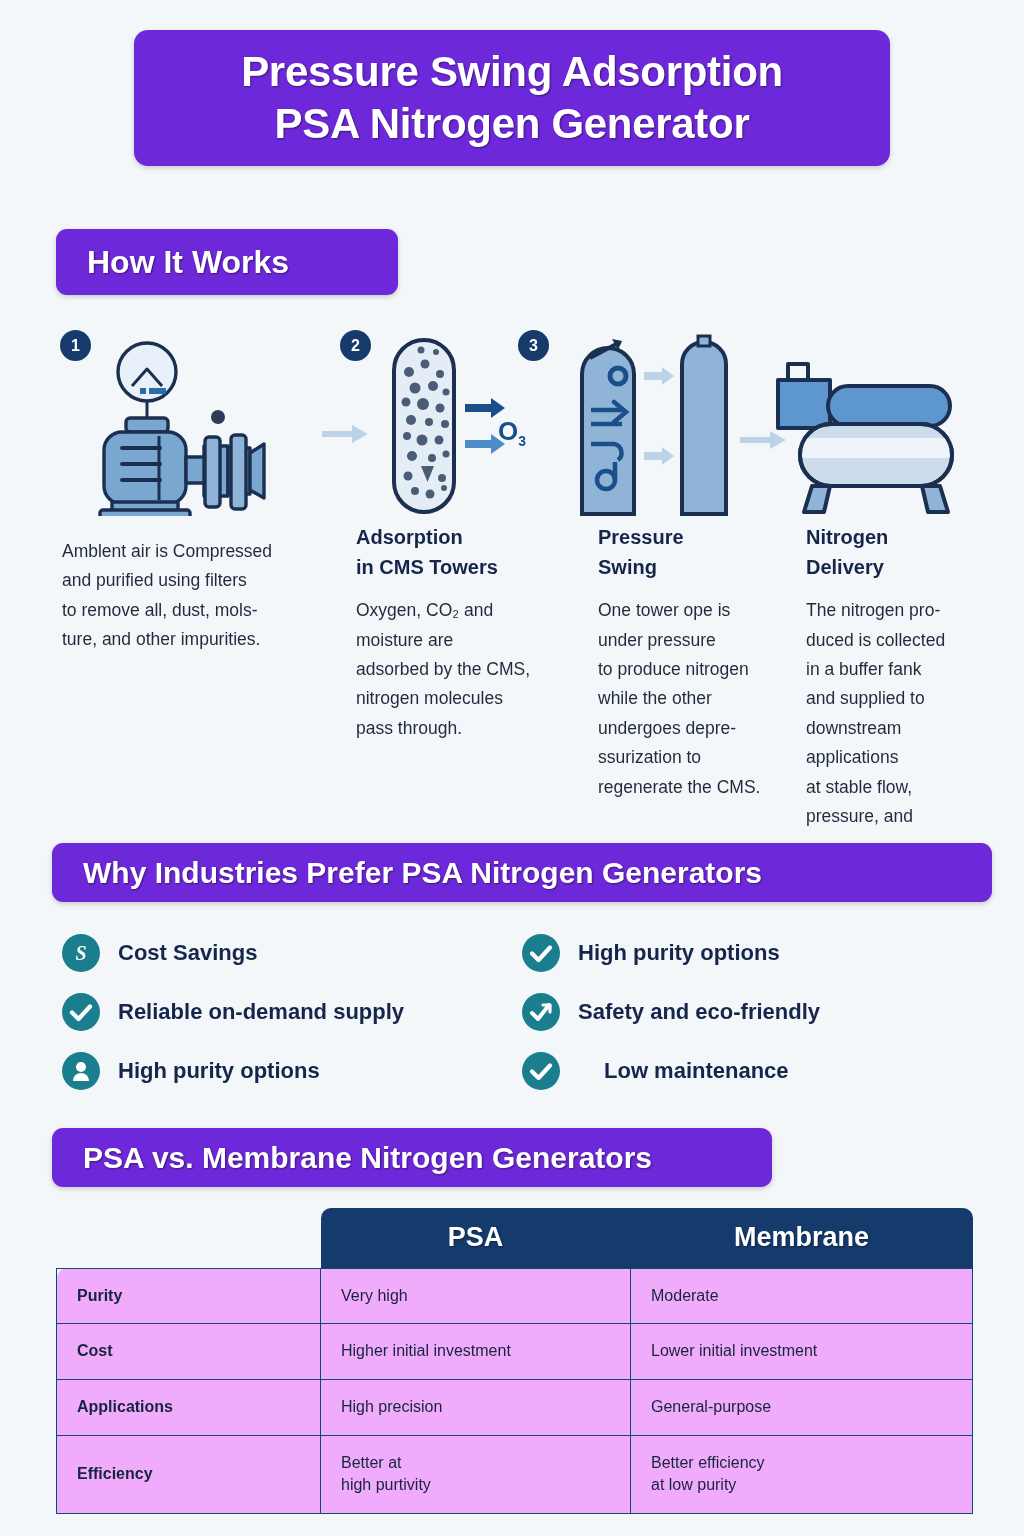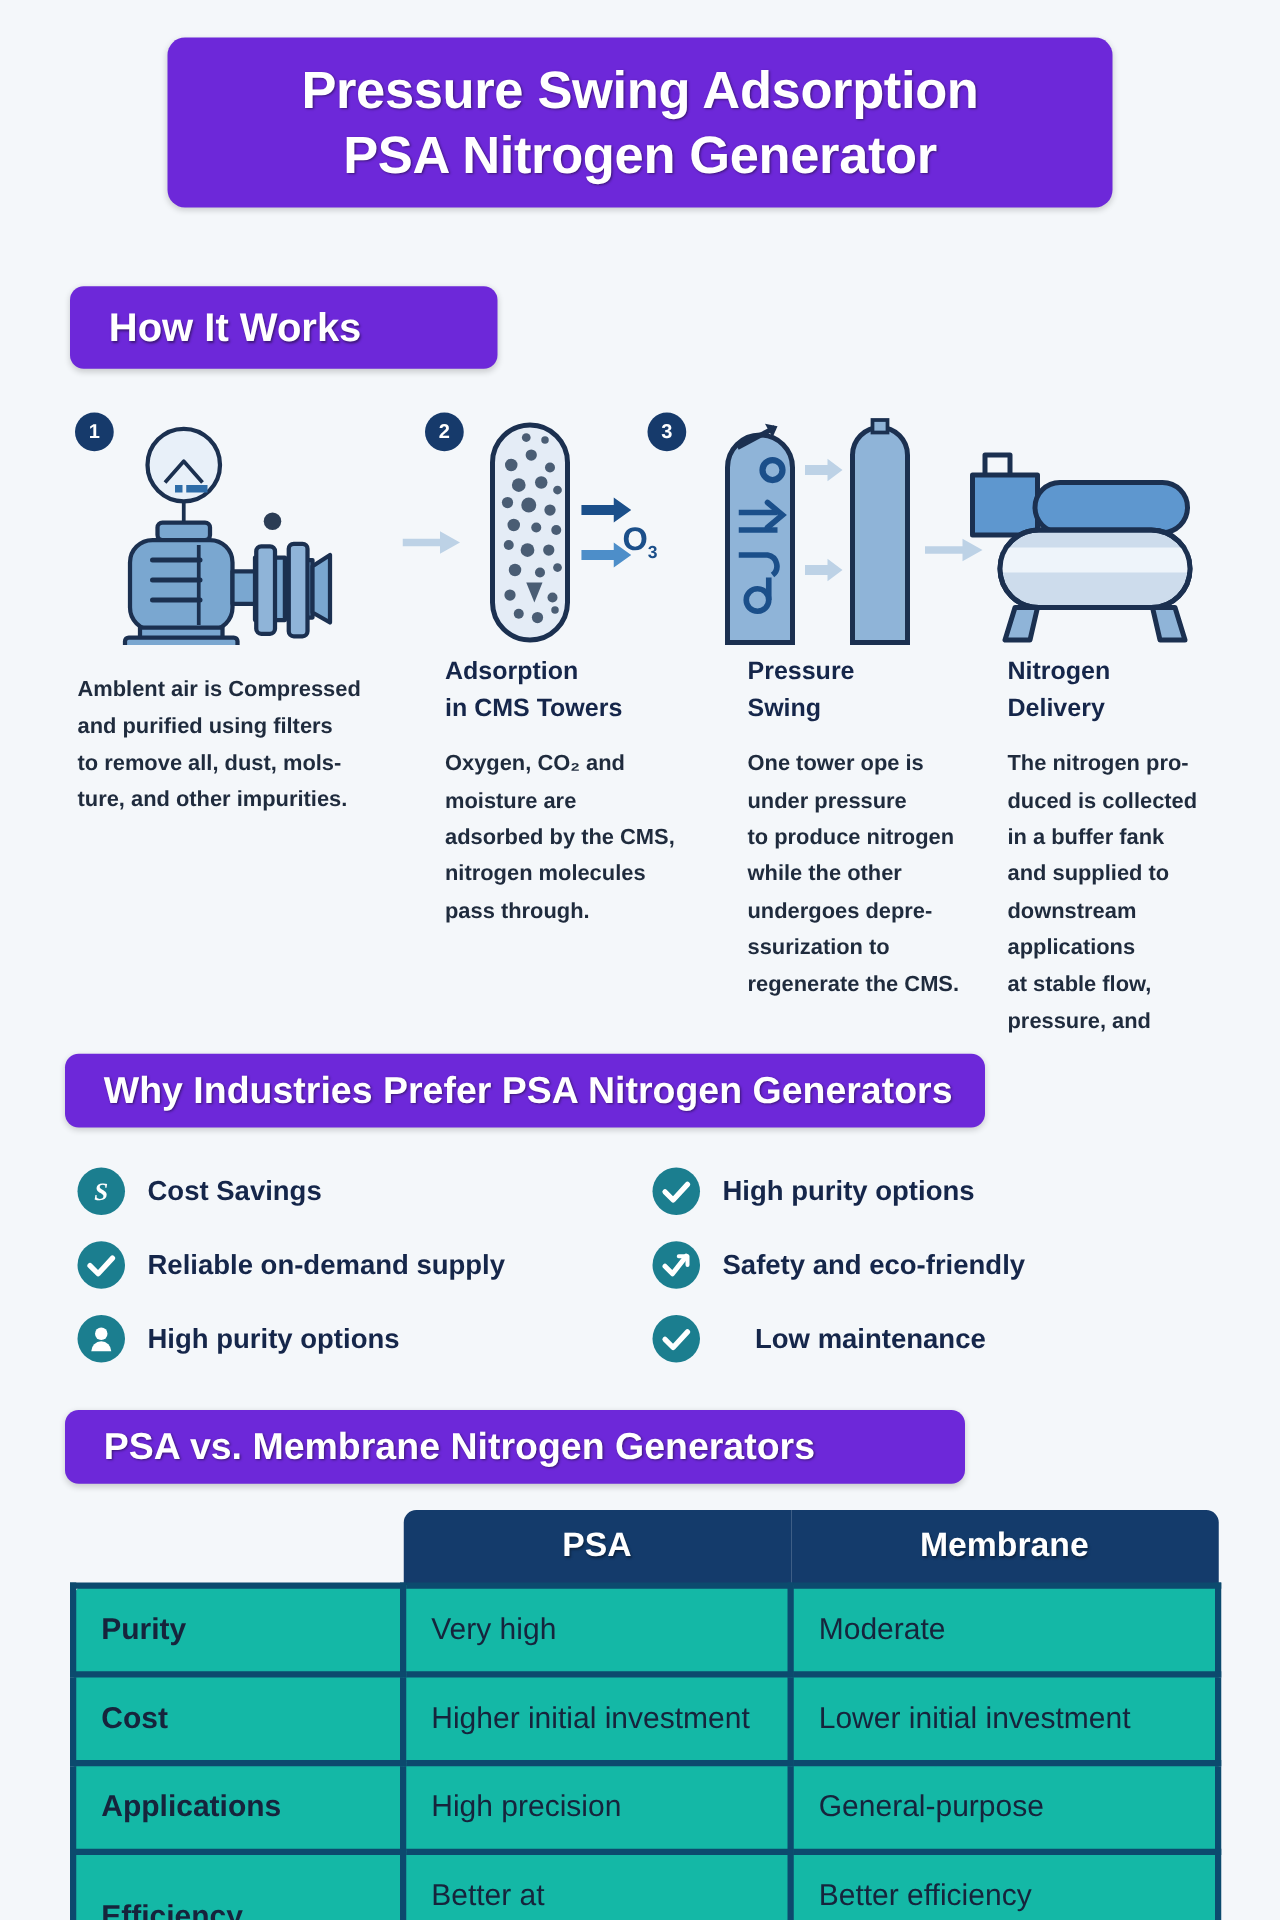--- a/index.html
+++ b/index.html
@@ -31,42 +31,41 @@
   #title-banner .tline {
     font-size: 42px; font-weight: bold; letter-spacing: -0.3px; line-height: 1.18;
   }
   .section-banner {
     justify-content: flex-start;
     padding-left: 31px;
     font-size: 32px; font-weight: bold;
     border-radius: 11px;
   }
   #how-banner  { left: 56px;  top: 229px;  width: 342px; height: 66px; }
-  #why-banner  { left: 52px;  top: 843px;  width: 736px; height: 59px; font-size: 30px;}
+  #why-banner  { left: 52px;  top: 843px;  width: 940px; height: 59px; font-size: 30px;}
   #vs-banner   { left: 52px;  top: 1128px; width: 720px; height: 59px; font-size: 30px;}
 
   
   .steps { position: absolute; left: 0; top: 318px; width: 1024px; height: 520px; }
   .step-badge {
     position: absolute;
     width: 31px; height: 31px; border-radius: 50%;
     background: #163a6b; color: #fff;
     font-size: 16px; font-weight: bold;
     display: flex; align-items: center; justify-content: center;
   }
   .step-col { position: absolute; top: 205px; }
   .step-title {
     color: #15264a; font-size: 20px; font-weight: bold; line-height: 1.48;
     white-space: pre-line;
   }
   .step-body {
     margin-top: 14px;
     color: #1f2b3d; font-size: 17.5px; line-height: 1.68;
     white-space: pre-line;
-    font-weight: bold;
   }
 
   
   .benefits { position: absolute; left: 0; top: 928px; width: 1024px; height: 180px; }
   .bullet {
     position: absolute; display: flex; align-items: center; gap: 18px;
   }
   .bullet-icon {
     width: 38px; height: 38px; border-radius: 50%;
     background: #1b7e8f;
@@ -89,26 +88,26 @@
     color: #fff; font-size: 27px; font-weight: bold;
     text-shadow: 1px 1px 2px rgba(0,0,0,0.4);
     background: #143b6b;
     text-align: center;
     vertical-align: middle;
   }
   .cmp thead th.blank { background: transparent; }
   .cmp thead th.h1 { border-top-left-radius: 10px; }
   .cmp thead th.h2 { border-top-right-radius: 10px; }
   .cmp tbody td {
-    border: 5px solid #0c4a6e;
+    border: 1px solid #0c4a6e;
     padding: 16px 20px;
-    font-size: 24px;
+    font-size: 16px;
     color: #16243c;
     vertical-align: middle;
-    background: #14b8a6;
+    background: #f0abfc;
     white-space: pre-line;
     line-height: 1.42;
   }
   .cmp tbody td.rowhead { font-weight: bold; }
   .cmp tbody tr:first-child td.rowhead { border-top-left-radius: 10px; }
 </style>
 </head>
 <body>
 
 <div class="page">

